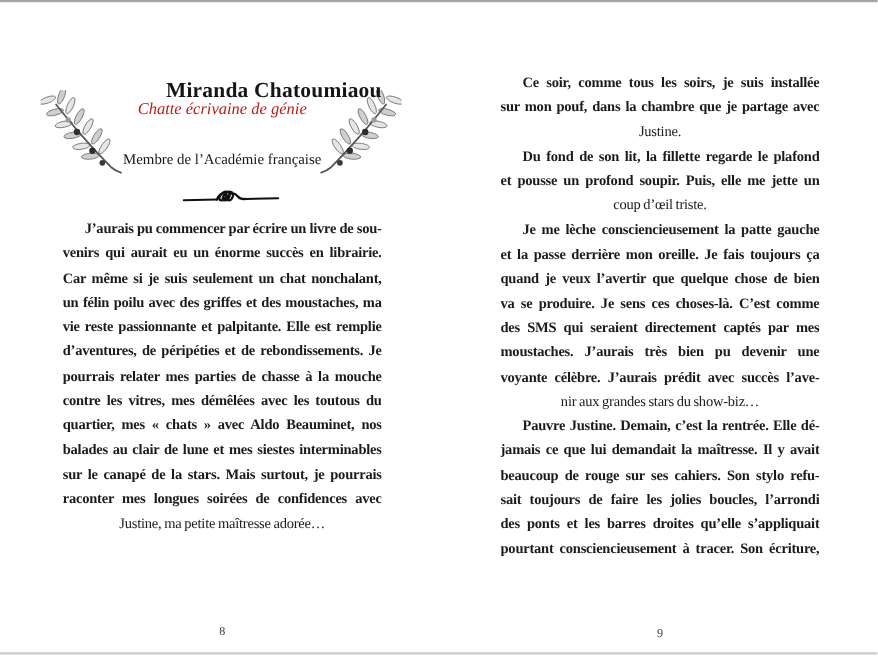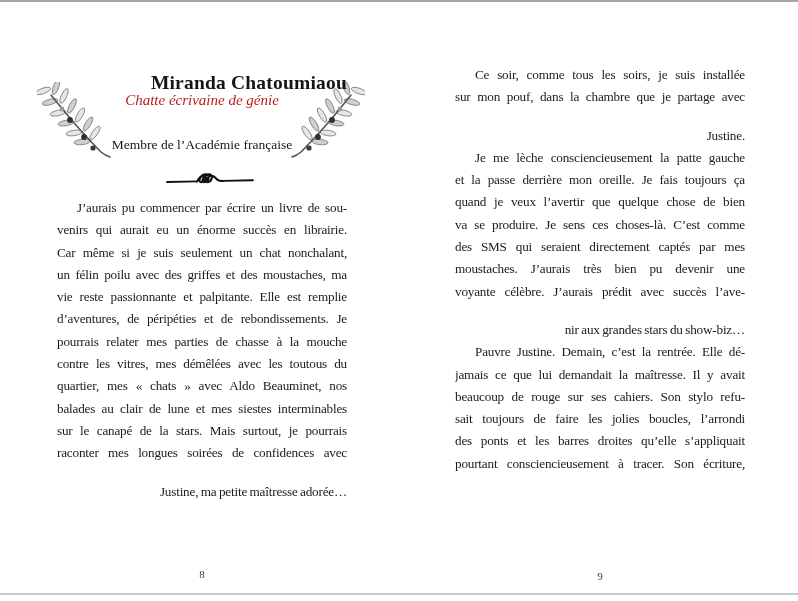--- a/index.html
+++ b/index.html
@@ -31,24 +31,24 @@
   
   .body-col{
     position:absolute; width:290px;
     font-size:13.2px; line-height:22.3px;
     letter-spacing:-0.2px; word-spacing:-0.6px;
     color:#1b1b1b;
   }
   .body-col.left{left:57px; top:197px;}
   .body-col.right{left:455px; top:64px;}
   .bl{height:22.3px; overflow:hidden;}
-  .jl{text-align:justify;}
+  .jl{text-align:justify;font-weight:bold;}
   .jl::after{content:""; display:inline-block; width:100%; height:0;}
   .first{text-indent:20px;}
-  .last{text-align:right;margin-top:16px;}
+  .last{text-align:center;}
 
   
   .pagenum{
     position:absolute; width:290px; text-align:center;
     font-size:11px; color:#3f3f3f;
   }
   .pagenum.left{left:57px; top:568px;}
   .pagenum.right{left:455px; top:570px;}
 </style>
 </head>
@@ -138,20 +138,25 @@
 
   <div>
 
     <div class="body-col right">
       <div>
         <div class="bl jl first">Ce soir, comme tous les soirs, je suis installée</div>
         <div class="bl jl">sur mon pouf, dans la chambre que je partage avec</div>
         <div class="bl last">Justine.</div>
       </div>
       <div>
+        <div class="bl jl first">Du fond de son lit, la fillette regarde le plafond</div>
+        <div class="bl jl">et pousse un profond soupir. Puis, elle me jette un</div>
+        <div class="bl last">coup d’œil triste.</div>
+      </div>
+      <div>
         <div class="bl jl first">Je me lèche consciencieusement la patte gauche</div>
         <div class="bl jl">et la passe derrière mon oreille. Je fais toujours ça</div>
         <div class="bl jl">quand je veux l’avertir que quelque chose de bien</div>
         <div class="bl jl">va se produire. Je sens ces choses-là. C’est comme</div>
         <div class="bl jl">des SMS qui seraient directement captés par mes</div>
         <div class="bl jl">moustaches. J’aurais très bien pu devenir une</div>
         <div class="bl jl">voyante célèbre. J’aurais prédit avec succès l’ave-</div>
         <div class="bl last">nir aux grandes stars du show-biz…</div>
       </div>
       <div>

